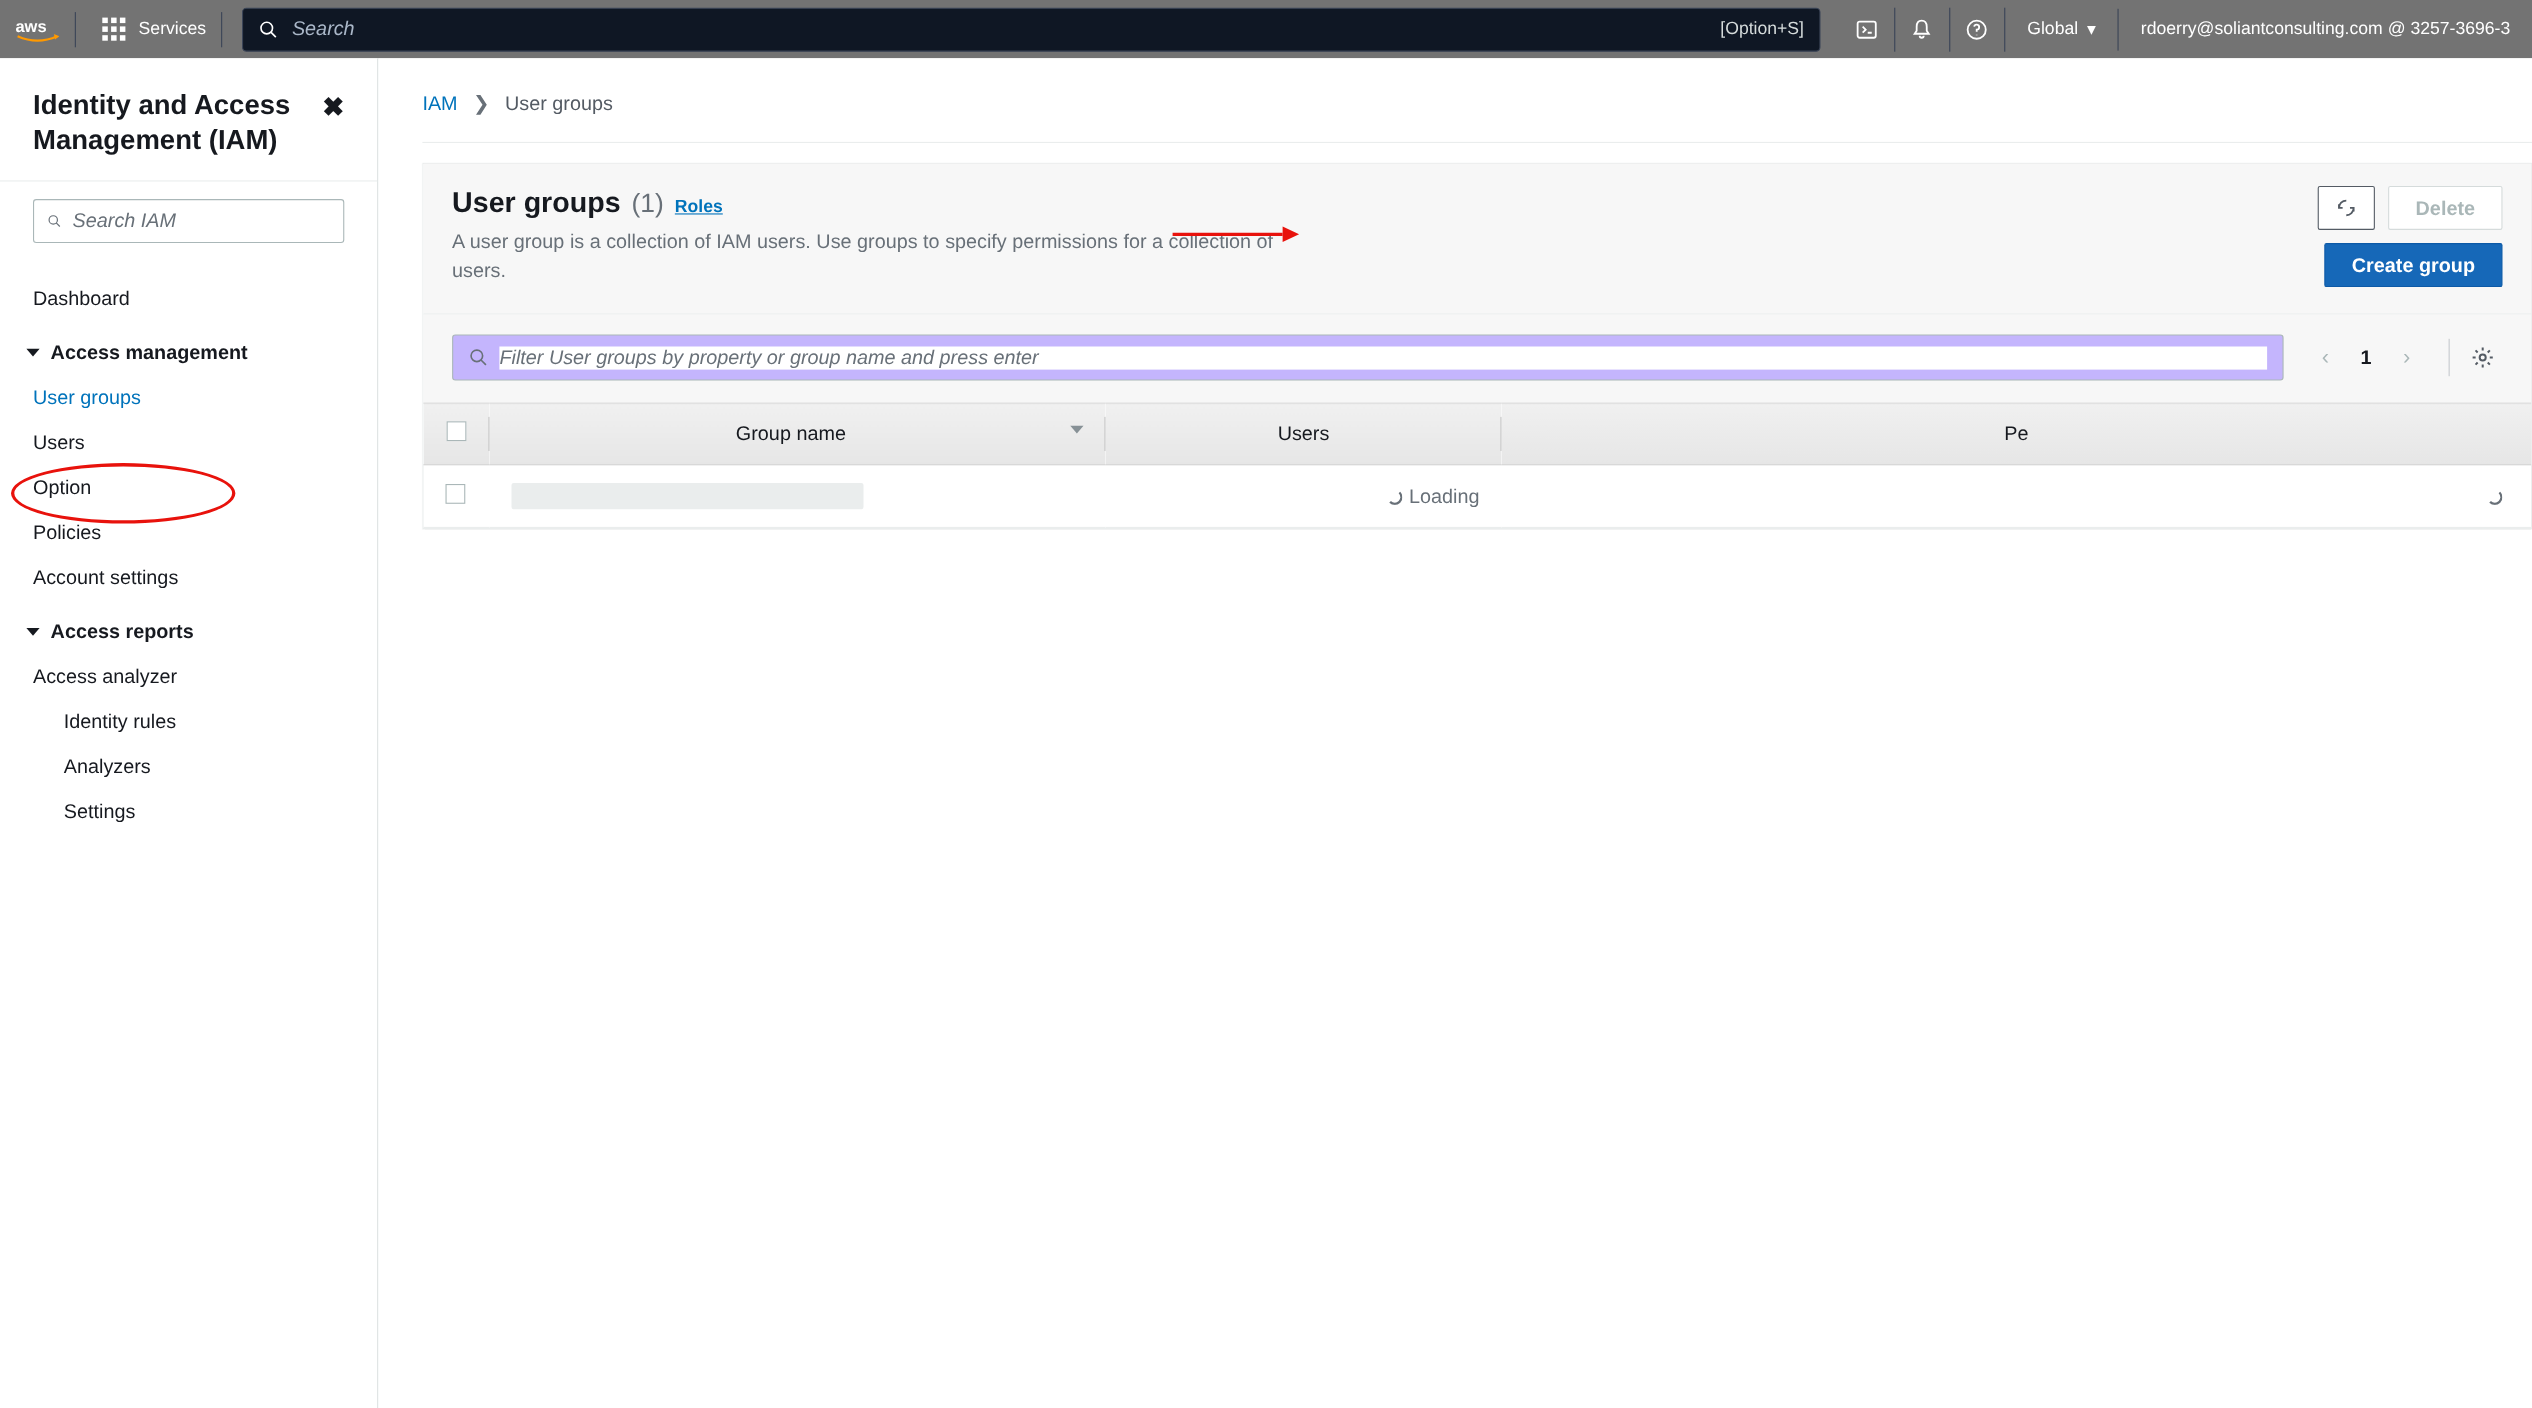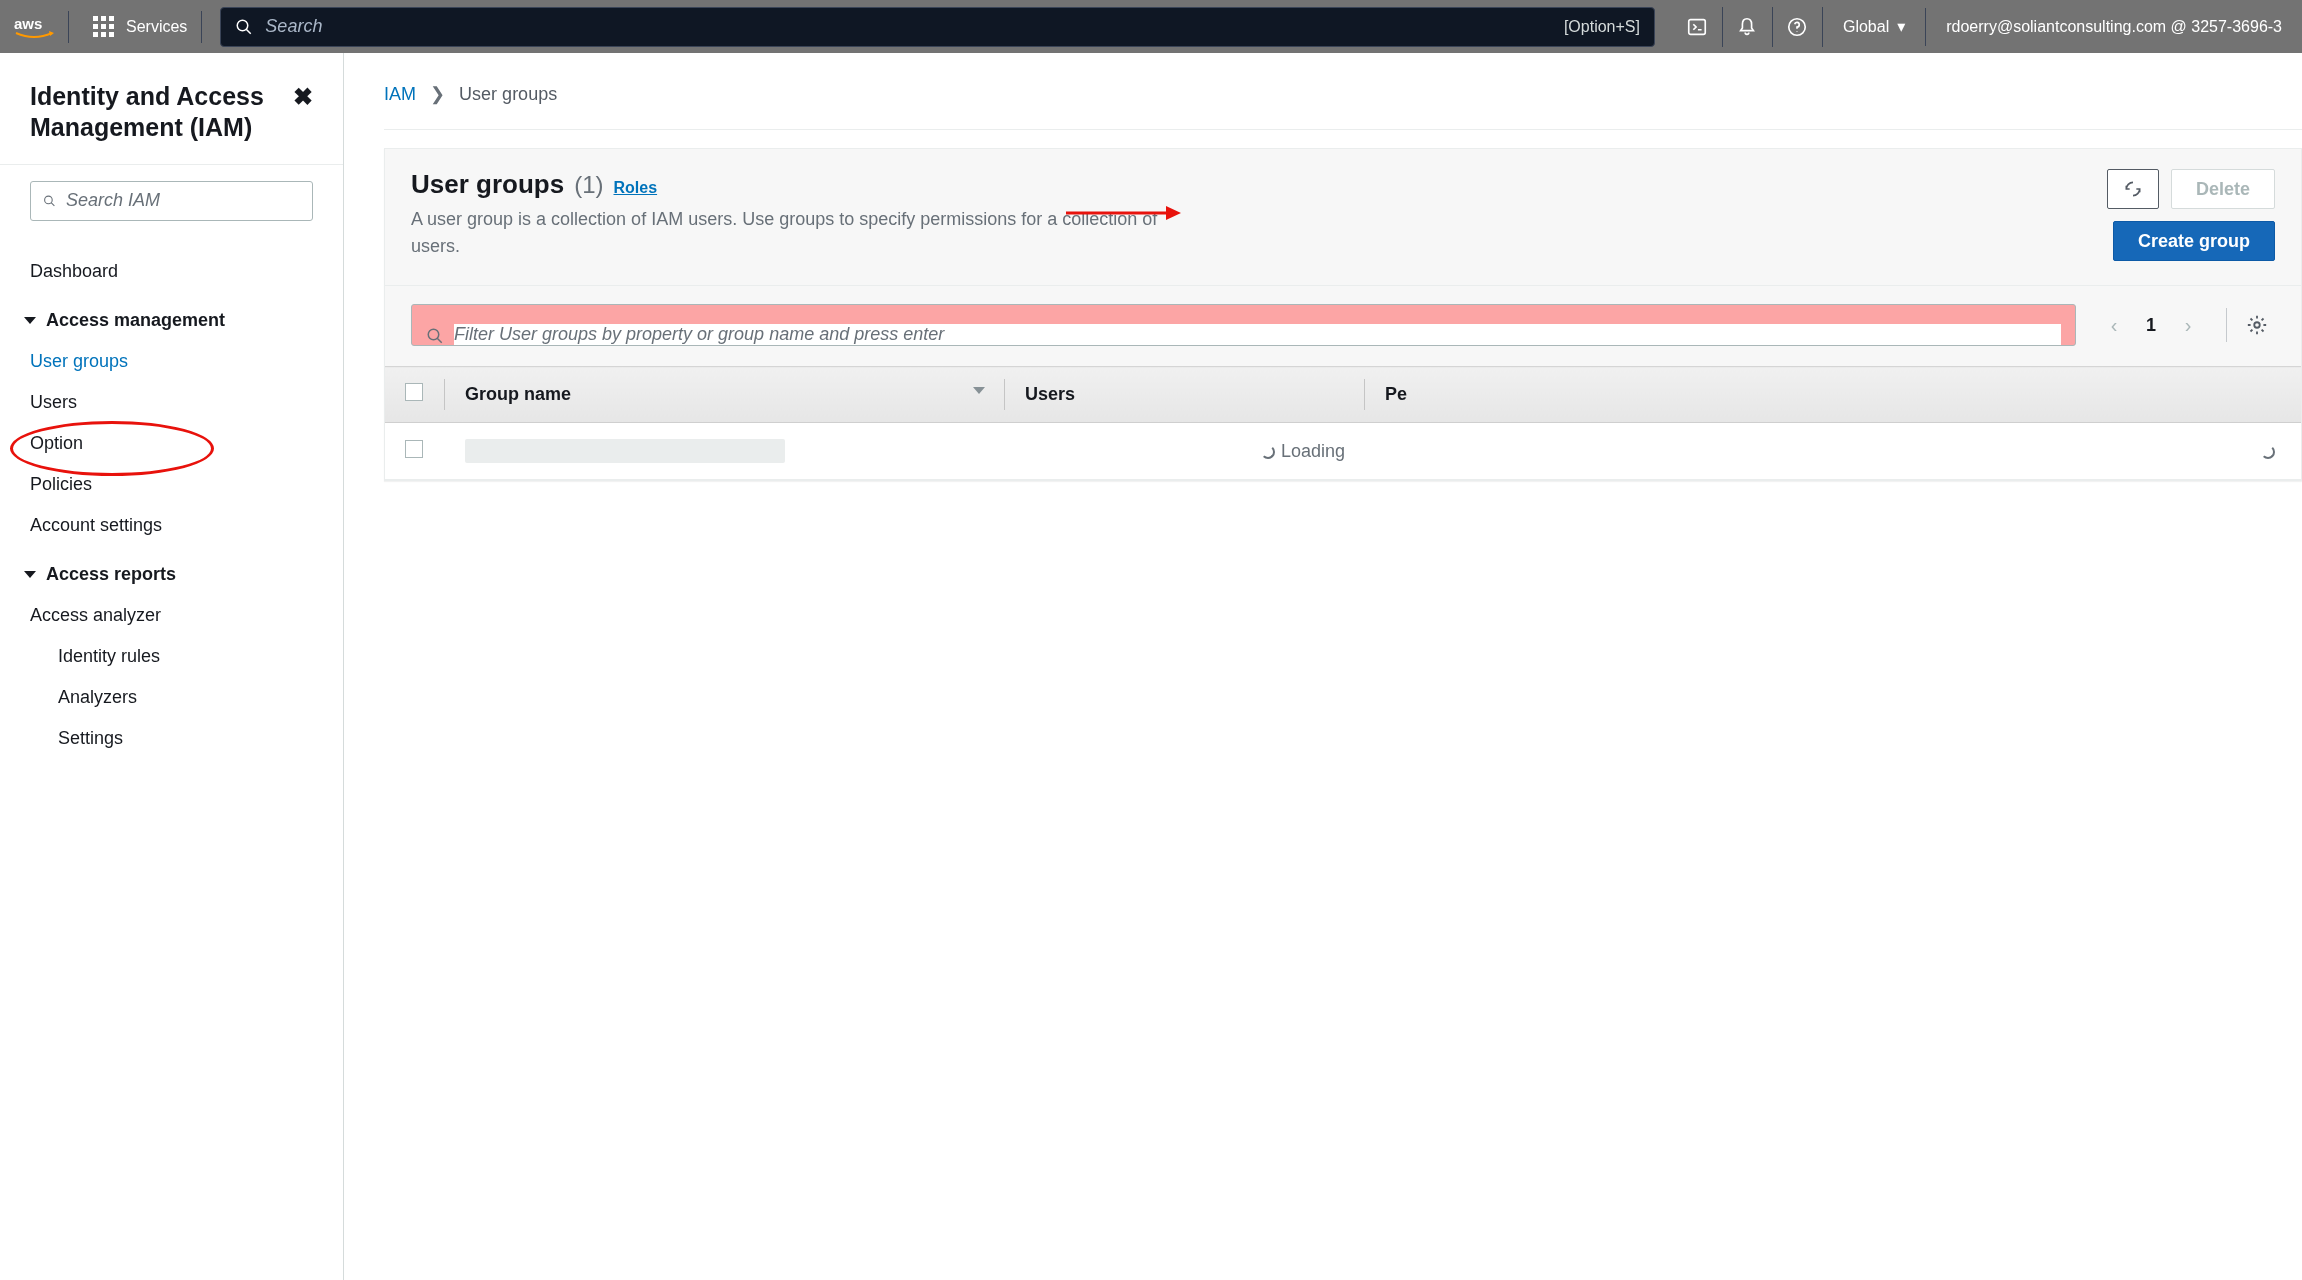--- a/index.html
+++ b/index.html
@@ -63,34 +63,34 @@
 .panel-desc { font-size: 18px; color: #687078; line-height: 1.5; }
 .panel-actions { display: flex; gap: 12px; align-items: flex-start; flex-shrink: 0; }
 .btn { height: 40px; padding: 0 24px; border-radius: 2px; font-size: 18px; font-weight: 700; cursor: pointer; display: inline-flex; align-items: center; justify-content: center; border: 1px solid #545b64; background: #fff; color: #545b64; text-align: right; }
 .btn.icon-only { padding: 0; width: 52px; }
 .btn.icon-only svg { width: 20px; height: 20px; fill: #545b64; }
 .btn.disabled { color: #aab7b8; border-color: #d5dbdb; cursor: not-allowed; }
 .btn.primary { background: #1668b8; border: 1px solid #0d5aa7; color: #fff; }
 .panel-actions-col { display: flex; flex-direction: column; gap: 12px; align-items: flex-end; }
 
 .panel-filter-row { display: flex; align-items: center; gap: 20px; padding: 18px 26px 20px 26px; background: #f7f7f7; }
-.filter-input { flex: 1; display: flex; align-items: flex-end; background: #fca5a5; border: 1px solid #aab7b8; border-radius: 3px; height: 42px; padding: 0 14px; }
+.filter-input { flex: 1; display: flex; align-items: center; background: #c4b5fd; border: 1px solid #aab7b8; border-radius: 3px; height: 42px; padding: 0 14px; }
 .filter-input svg { width: 18px; height: 18px; fill: #687078; margin-right: 10px; }
 .filter-input input { flex: 1; border: none; outline: none; font-size: 18px; font-style: italic; }
 .filter-input input::placeholder { color: #687078; }
 .pagination { display: flex; align-items: center; gap: 4px; }
 .page-btn { width: 36px; height: 36px; display: flex; align-items: center; justify-content: center; cursor: pointer; color: #aab7b8; font-size: 20px; }
 .page-num { width: 30px; text-align: center; font-size: 18px; font-weight: 700; }
 .pagination-divider { width: 1px; height: 34px; background: #c5c9cd; margin: 0 8px 0 16px; }
 .settings-btn { width: 36px; height: 36px; display: flex; align-items: center; justify-content: center; cursor: pointer; }
 .settings-btn svg { width: 22px; height: 22px; fill: #545b64; }
 
 
 .table { width: 100%; border-collapse: collapse; }
-.table thead th { background: linear-gradient(#f0f0f0, #e6e6e6); border-top: 1px solid #d5d5d5; border-bottom: 1px solid #cfcfcf; padding: 16px 20px; text-align: left; font-size: 18px; font-weight: 700; color: #16191f; position: relative; }
+.table thead th { background: linear-gradient(#f0f0f0, #e6e6e6); border-top: 1px solid #d5d5d5; border-bottom: 1px solid #cfcfcf; padding: 16px 20px; text-align: center; font-size: 18px; font-weight: 400; color: #16191f; position: relative; }
 .table thead th.checkbox-col { width: 60px; }
 .table thead th .col-sep { position: absolute; right: 0; top: 12px; bottom: 12px; width: 1px; background: #c5c5c5; }
 .sort-indicator { display: inline-flex; flex-direction: column; margin-left: auto; float: right; margin-top: 3px; }
 .sort-indicator span { width: 0; height: 0; border-left: 6px solid transparent; border-right: 6px solid transparent; }
 .sort-indicator .down { border-top: 7px solid #879196; }
 .table tbody td { padding: 16px 20px; border-bottom: 1px solid #eaeded; font-size: 18px; vertical-align: middle; }
 .checkbox { width: 18px; height: 18px; border: 1px solid #aab7b8; background: #fff; display: inline-block; }
 .skeleton { background: #eaeded; height: 24px; width: 320px; border-radius: 2px; }
 .loading-cell { color: #687078; text-align: right; }
 .spinner-mini { display: inline-block; width: 14px; height: 14px; border: 2px solid #687078; border-top-color: transparent; border-left-color: transparent; border-radius: 50%; margin-right: 6px; vertical-align: -2px; }

